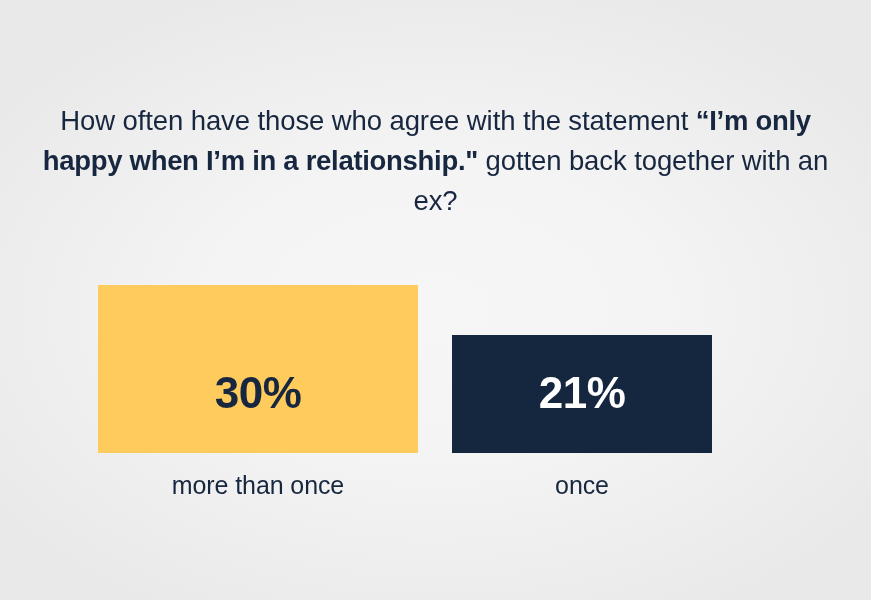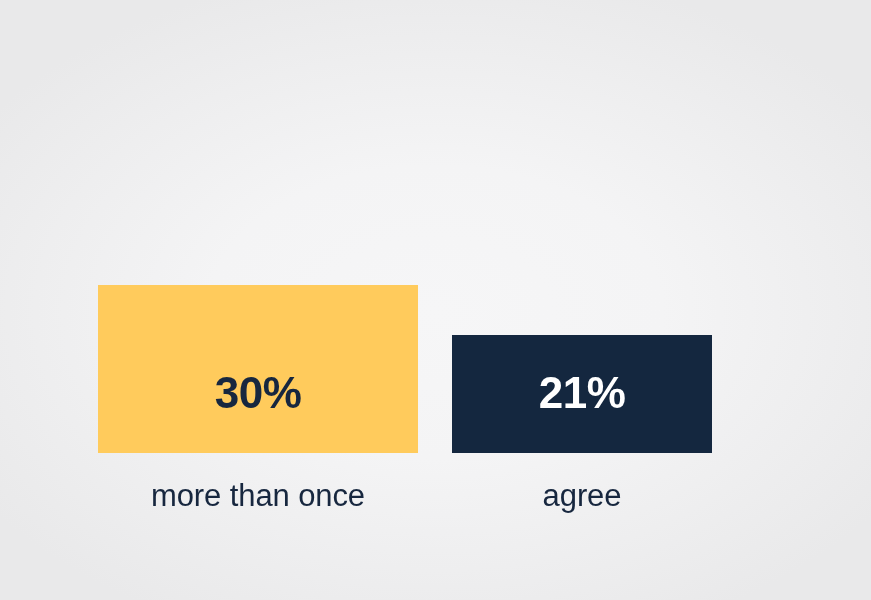--- a/index.html
+++ b/index.html
@@ -70,23 +70,23 @@
     font-size: 44px;
     font-weight: 700;
     letter-spacing: -0.5px;
     line-height: 44px;
   }
   .bar-label {
     position: absolute;
     left: 50%;
     transform: translateX(-50%);
     top: 100%;
-    margin-top: 25px;
+    margin-top: 18px;
     white-space: nowrap;
-    font-size: 31px;
+    font-size: 25px;
     font-weight: 400;
     color: #17273f;
     letter-spacing: -0.1px;
   }
 
   
   #bar-group-0 {
     left: 98px;
     width: 320px;
   }
@@ -109,31 +109,36 @@
   }
   #bar-group-1 .bar-value {
     color: #ffffff;
   }
 </style>
 </head>
 <body>
 
 <div id="infographic">
 
+  <div id="chart-title">
+    <span>How often have those who agree with the statement</span>
+    <span class="quote-bold">“I’m only happy when I’m in a relationship."</span><span> gotten back</span>
+    <span>together with an ex?</span>
+  </div>
 
   <div id="plot-area">
 
     <div class="bar-group" id="bar-group-0">
       <div class="bar" style="height: 168px; background: rgb(255, 203, 92);">
         <span class="bar-value" style="color: rgb(23, 39, 63);">30%</span>
       </div>
       <span class="bar-label">more than once</span>
     </div>
 
     <div class="bar-group" id="bar-group-1">
       <div class="bar" style="height: 117.6px; background: rgb(20, 39, 63);">
         <span class="bar-value" style="color: rgb(255, 255, 255);">21%</span>
       </div>
-      <span class="bar-label">agree</span>
+      <span class="bar-label">once</span>
     </div>
 
   </div>
 </div>
 
 </body></html>

